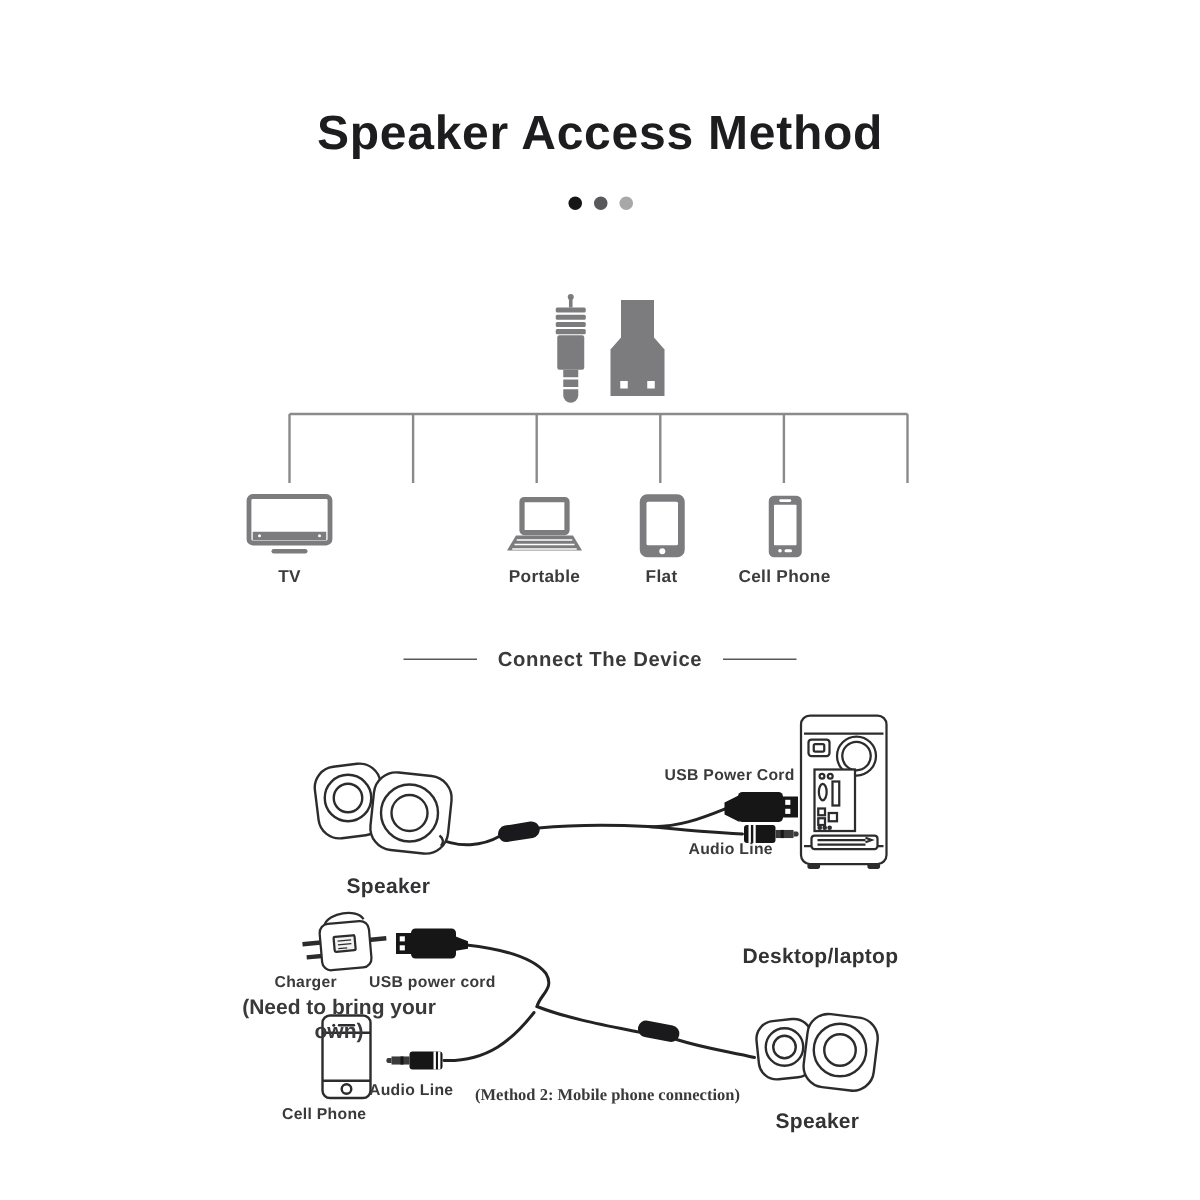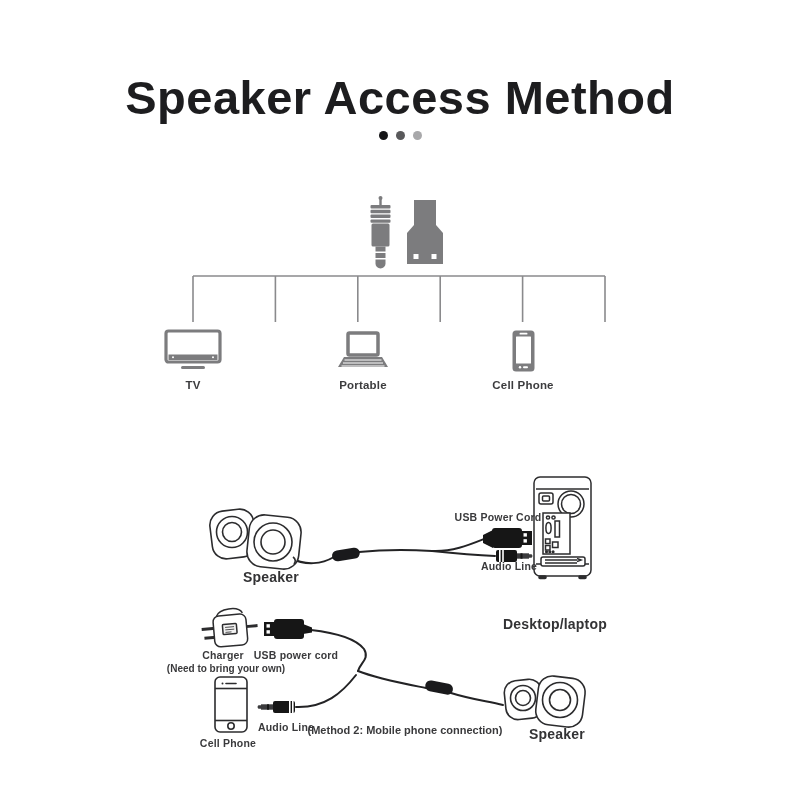--- a/index.html
+++ b/index.html
@@ -1,38 +1,38 @@
 <!DOCTYPE html>
 <html><head>
 <meta charset="utf-8">
 <style>
   html,body{margin:0;padding:0;background:#fff;}
   #canvas{position:relative;width:800px;height:800px;background:#ffffff;overflow:hidden;
           font-family:"Liberation Sans","DejaVu Sans",sans-serif;color:#2e2e30;}
   .abs{position:absolute;}
   
-  .title{left:0;top:70px;width:800px;text-align:center;font-size:47px;font-weight:700;
+  .title{left:0;top:70px;width:800px;text-align:center;font-size:32px;font-weight:700;
          letter-spacing:.5px;color:#1d1d1f;}
   
   .dots{left:0;top:131px;width:800px;display:flex;justify-content:center;gap:8px;}
   .dot{width:9px;height:9px;border-radius:50%;}
   
   .dev-col{top:320px;width:90px;display:flex;flex-direction:column;align-items:center;}
   .dev-ico{height:52px;display:flex;align-items:flex-end;justify-content:center;}
   .dev-label{margin-top:6px;font-size:11.5px;font-weight:700;color:#3c3c3e;text-align:center;
              line-height:1.35;letter-spacing:.2px;}
   
   .section{left:0;top:432px;width:800px;display:flex;align-items:center;justify-content:center;gap:14px;}
   .section .rule{width:49px;height:0;border-top:1.5px solid #58585a;}
   .section .txt{font-size:13.5px;font-weight:700;color:#3a3a3c;letter-spacing:.4px;}
   
-  .lbl{font-weight:700;color:#3a3a3c;text-align:center;letter-spacing:.2px;}
+  .lbl{font-weight:700;color:#3a3a3c;text-align:left;letter-spacing:.2px;}
   .lbl-s{font-size:10.5px;}
-  .lbl-m{font-size:14px;color:#333335;}
-  .lbl-note{font-size:10px;font-weight:700;color:#3a3a3c;text-align:center;}
+  .lbl-m{font-size:14px;color:#333335;margin-top:13px;}
+  .lbl-note{font-size:14px;font-weight:700;color:#3a3a3c;text-align:center;}
   svg{display:block;}
 </style>
 </head>
 <body>
 
 <div id="canvas">
 
   <div class="abs title">Speaker Access Method</div>
 
   <div class="abs dots">
@@ -104,35 +104,50 @@
         <g stroke="#fff" stroke-width="1">
           <path d="M9.5,30 h37"></path>
             <path d="M8,33 h40"></path>
             <path d="M6.5,36 h43"></path>
         </g>
       </svg>
     </div>
     <div class="dev-label">Portable</div>
   </div>
 
+  <div class="abs dev-col" style="left:396px;">
+    <div class="dev-ico">
+      <svg width="31" height="43" viewBox="0 0 31 43">
+        <rect x="0.5" y="0.5" width="30" height="42" rx="5" fill="#7c7c7e"></rect>
+        <rect x="5" y="5.5" width="21" height="29" rx="1" fill="#fff"></rect>
+        <circle cx="15.5" cy="38.5" r="2" fill="#fff"></circle>
+      </svg>
+    </div>
+    <div class="dev-label">Flat</div>
+  </div>
 
   <div class="abs dev-col" style="left:478px;">
     <div class="dev-ico">
       <svg width="23" height="42" viewBox="0 0 23 42">
         <rect x="0.5" y="0.5" width="22" height="41" rx="3.5" fill="#7c7c7e"></rect>
         <rect x="4" y="6.5" width="15" height="27" rx="0.5" fill="#fff"></rect>
         <rect x="7.5" y="2.8" width="8" height="1.8" rx="0.9" fill="#fff"></rect>
         <circle cx="8" cy="37.2" r="1.2" fill="#fff"></circle>
         <rect x="11" y="36.2" width="5" height="2" rx="1" fill="#fff"></rect>
       </svg>
     </div>
     <div class="dev-label">Cell Phone</div>
   </div>
 
 
+  <div class="abs section">
+    <span class="rule"></span>
+    <span class="txt">Connect The Device</span>
+    <span class="rule"></span>
+  </div>
 
   <div class="abs" style="left:180px;top:465px;">
     <svg width="440" height="140" viewBox="0 0 440 140">
 
       <g stroke="#232325" stroke-width="2" fill="none" stroke-linecap="round">
         <path d="M110,93 C126,101 142,99 154,92"></path>
         <path d="M179,87 C210,84 234,85 252,86 C272,87 289,80 304,74"></path>
         <path d="M252,86 C272,88 294,90 315,91"></path>
       </g>
 
@@ -256,16 +271,16 @@
         <circle cx="380" cy="95" r="10.5"></circle>
       </g>
     </svg>
   </div>
 
   <div class="abs lbl lbl-s" style="left:183px;top:649px;width:80px;">Charger</div>
   <div class="abs lbl lbl-s" style="left:246px;top:649px;width:100px;">USB power cord</div>
   <div class="abs lbl-note" style="left:155px;top:663px;width:142px;">(Need to bring your own)</div>
   <div class="abs lbl lbl-s" style="left:246px;top:721px;width:80px;">Audio Line</div>
   <div class="abs lbl lbl-s" style="left:188px;top:737px;width:80px;">Cell Phone</div>
-  <div class="abs lbl-note" style="left:300px;top:724px;width:210px;font-size:11px;">(Method 2: Mobile phone connection)</div>
+  <div class="abs lbl-note" style="left:300px;top:724px;width:210px;font-size:11px;font-family:Liberation Serif, serif;">(Method 2: Mobile phone connection)</div>
   <div class="abs lbl lbl-m" style="left:517px;top:726px;width:80px;">Speaker</div>
 
 </div>
 
 </body></html>

